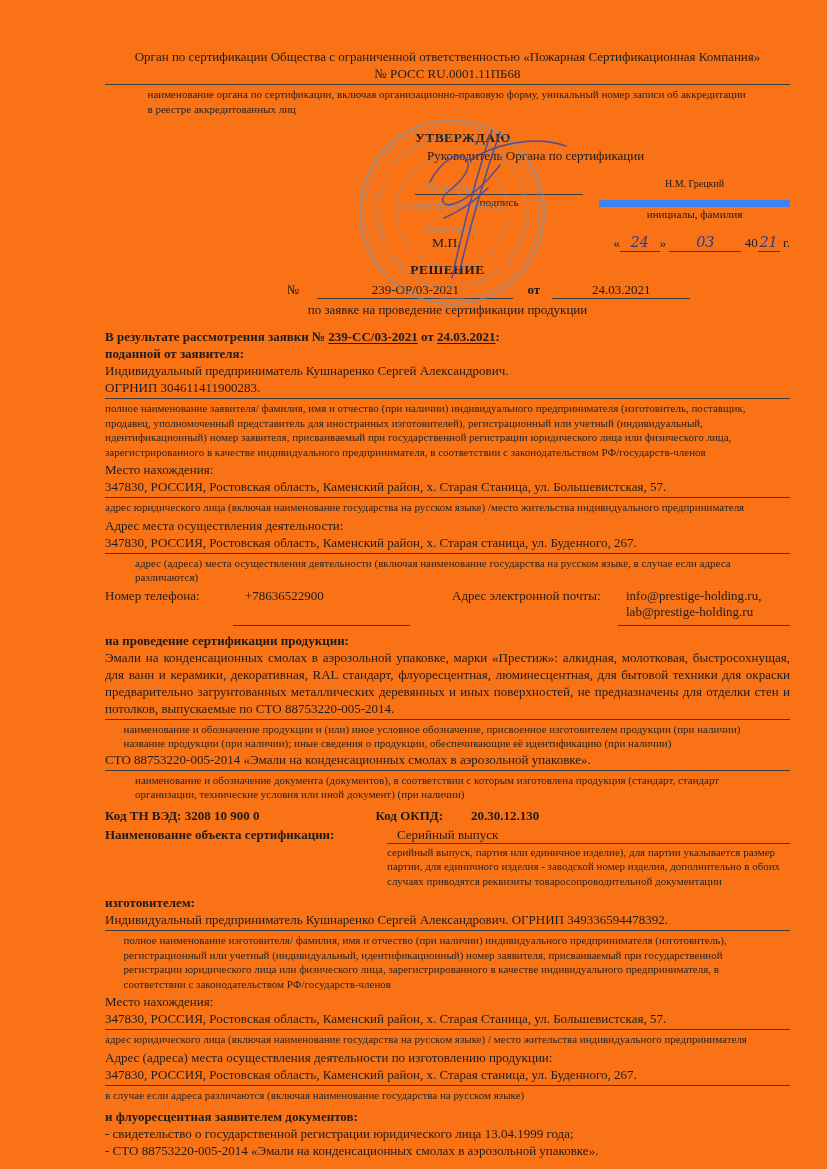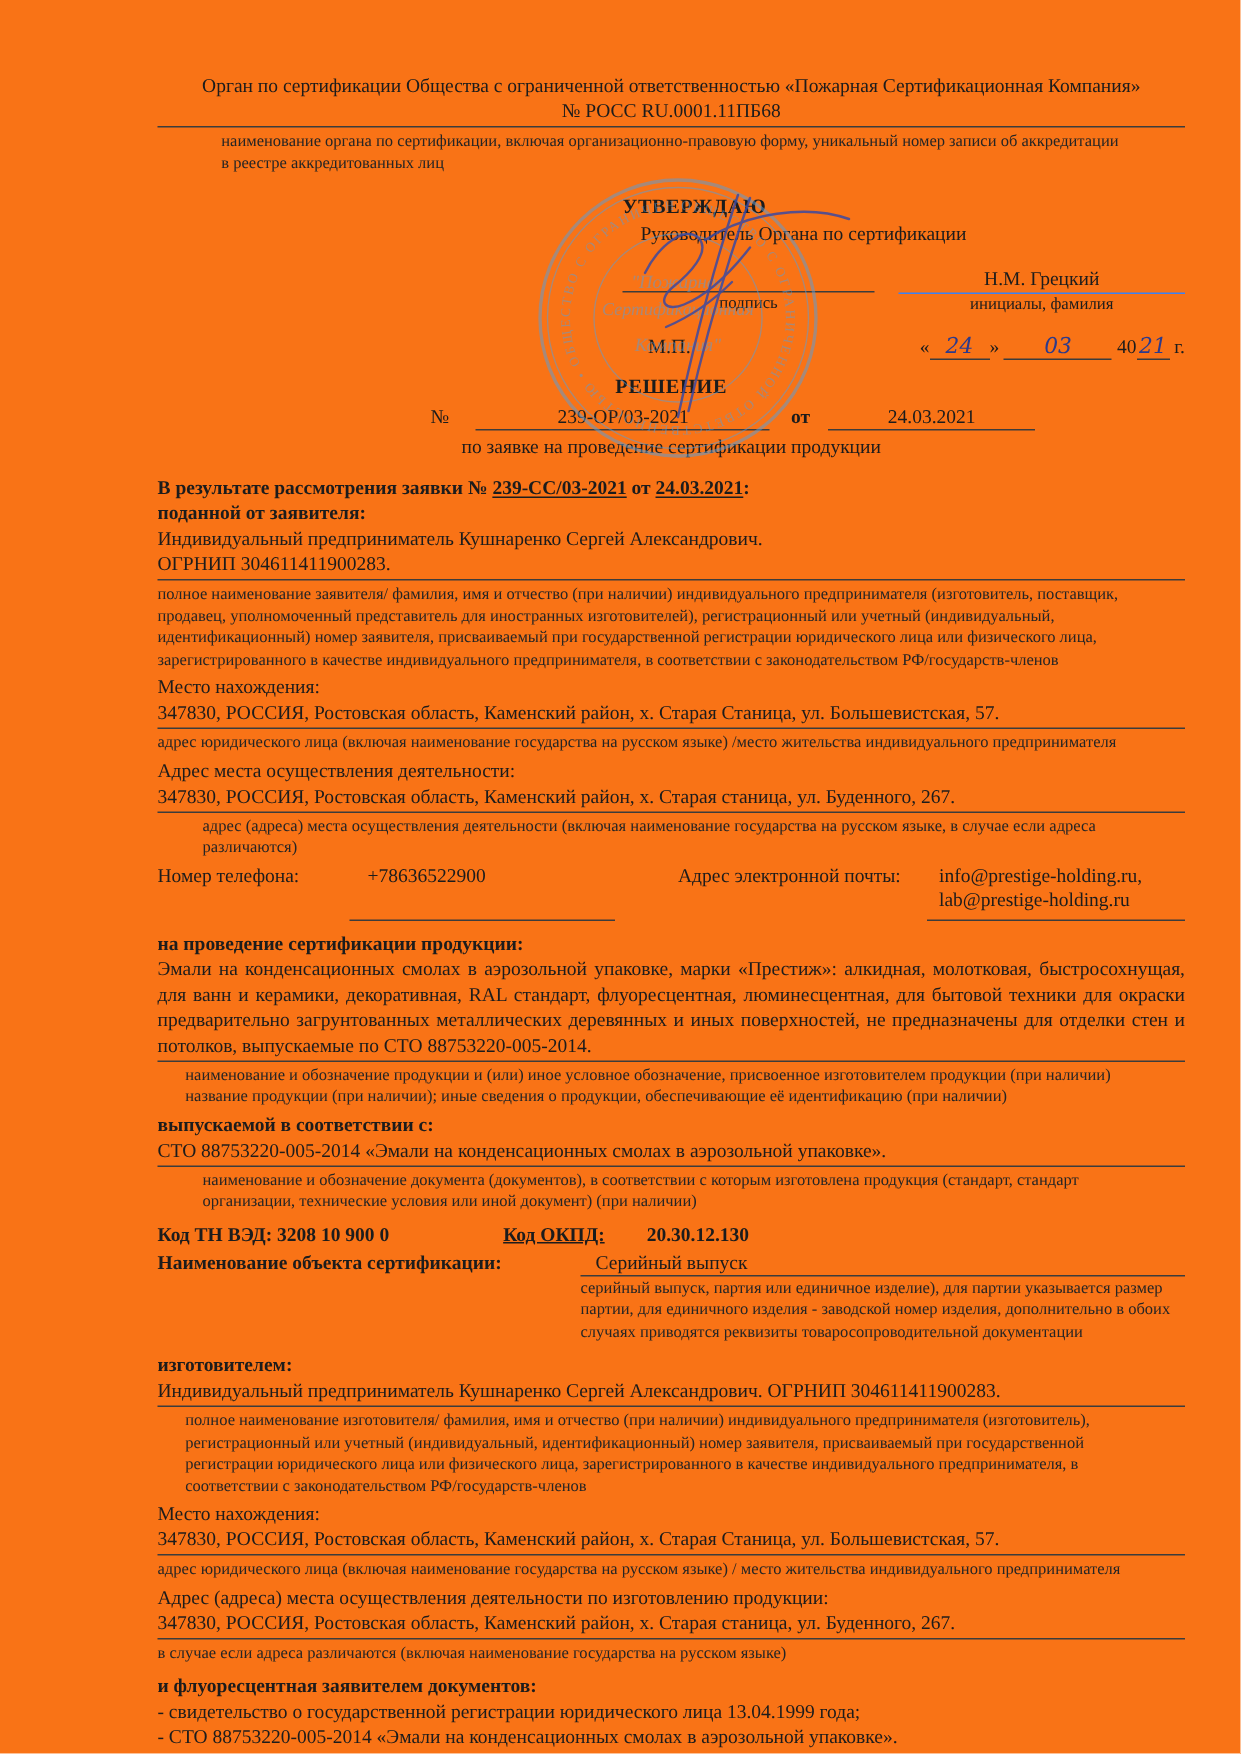--- a/index.html
+++ b/index.html
@@ -23,21 +23,21 @@
 
   
   .approval { position:relative; margin-top:14px; margin-left:310px; width:375px; }
   .appr-title { font-size:13.5px; font-weight:bold; letter-spacing:.4px; }
   .appr-role { font-size:13px; margin-top:2px; margin-left:12px; }
   .sig-row { display:flex; margin-top:6px; }
   .sig-col { width:168px; padding-top:24px; }
   .sig-line { border-bottom:1px solid #3c3c3c; height:0; }
   .cap { font-size:11.2px; text-align:center; margin-top:1px; }
   .name-col { margin-left:16px; flex:1; padding-top:8px; }
-  .name-val { font-size:13px; text-align:center; border-bottom:1px solid #3b82f6; padding-bottom:1px; }
+  .name-val { font-size:10px; text-align:center; border-bottom:7px solid #3b82f6; padding-bottom:11px; }
   .mp-row { display:flex; margin-top:14px; align-items:baseline; }
   .mp { font-size:13.5px; margin-left:17px; }
   .date-blk { margin-left:auto; font-size:13px; white-space:nowrap; }
   .slot { display:inline-block; border-bottom:1px solid #3c3c3c; text-align:center; }
   .slot-day { width:40px; } .slot-month { width:72px; } .slot-year { width:22px; }
   .hw { font-style:italic; color:#2c3a8c; font-size:14.5px;
         font-family:"DejaVu Serif",serif; transform:skewX(-8deg); }
 
   
   .dec-title { font-size:13.5px; font-weight:bold; letter-spacing:.5px; text-align:center; margin-top:10px; }
@@ -49,21 +49,21 @@
   .dec-sub { font-size:13px; text-align:center; margin-top:3px; }
 
   
   .pe-row { display:flex; margin-top:3px; }
   .pe-row .lbl { width:128px; font-size:13px; line-height:16px; }
   .phone-cell { width:177px; border-bottom:1px solid #3c3c3c; min-height:38px; font-size:13px; padding-left:12px; }
   .email-lbl { margin-left:42px; width:166px; font-size:13px; line-height:16px; }
   .email-cell { flex:1; border-bottom:1px solid #3c3c3c; font-size:13px; line-height:16.5px; padding-left:8px; }
 
   .code-row { display:flex; margin-top:6px; font-size:13px; font-weight:bold; }
-  .code-okpd-l { margin-left:76px;text-decoration:underline; }
+  .code-okpd-l { margin-left:116px; }
   .code-okpd-v { margin-left:28px; }
   .obj-row { display:flex; margin-top:3px; font-size:13px; }
   .obj-lbl { width:282px; font-weight:bold; }
   .obj-val { flex:1; border-bottom:1px solid #3c3c3c; padding-left:10px; }
   .obj-note { margin-left:282px; margin-top:1px; }
 
   .mt2{margin-top:2px}.mt6{margin-top:6px}.mt10{margin-top:10px}
 
   
   .seal-layer { position:absolute; left:0; top:118px; width:827px; height:205px;
@@ -134,38 +134,37 @@
     <div class="email-cell">
       <div>info@prestige-holding.ru,</div>
       <div>lab@prestige-holding.ru</div>
     </div>
   </div>
 
   <div class="t b mt6">на проведение сертификации продукции:</div>
   <div class="t just">Эмали на конденсационных смолах в аэрозольной упаковке, марки «Престиж»: алкидная, молотковая, быстросохнущая, для ванн и керамики, декоративная, RAL стандарт, флуоресцентная, люминесцентная, для бытовой техники для окраски предварительно загрунтованных металлических деревянных и иных поверхностей, не предназначены для отделки стен и потолков, выпускаемые по СТО 88753220-005-2014.</div>
   <div class="hr mt2"></div>
   <div class="note w645 mt2">наименование и обозначение продукции и (или) иное условное обозначение, присвоенное изготовителем продукции (при наличии) название продукции (при наличии); иные сведения о продукции, обеспечивающие её идентификацию (при наличии)</div>
-  <div class="t b mt2">выпускаемой в соответствии с:</div>
   <div class="t">СТО 88753220-005-2014 «Эмали на конденсационных смолах в аэрозольной упаковке».</div>
   <div class="hr mt2"></div>
   <div class="note w620 mt2">наименование и обозначение документа (документов), в соответствии с которым изготовлена продукция (стандарт, стандарт организации, технические условия или иной документ) (при наличии)</div>
 
   <div class="code-row">
     <span>Код ТН ВЭД:</span>&nbsp;<span>3208 10 900 0</span>
     <span class="code-okpd-l">Код ОКПД:</span>
     <span class="code-okpd-v">20.30.12.130</span>
   </div>
   <div class="obj-row">
     <div class="obj-lbl">Наименование объекта сертификации:</div>
     <div class="obj-val">Серийный выпуск</div>
   </div>
   <div class="note obj-note">серийный выпуск, партия или единичное изделие), для партии указывается размер партии, для единичного изделия - заводской номер изделия, дополнительно в обоих случаях приводятся реквизиты товаросопроводительной документации</div>
 
   <div class="t b mt6">изготовителем:</div>
-  <div class="t">Индивидуальный предприниматель Кушнаренко Сергей Александрович. ОГРНИП 304611411900283.</div>
+  <div class="t">Индивидуальный предприниматель Кушнаренко Сергей Александрович. ОГРНИП 349336594478392.</div>
   <div class="hr mt2"></div>
   <div class="note w645 mt2">полное наименование изготовителя/ фамилия, имя и отчество (при наличии) индивидуального предпринимателя (изготовитель), регистрационный или учетный (индивидуальный, идентификационный) номер заявителя, присваиваемый при государственной регистрации юридического лица или физического лица, зарегистрированного в качестве индивидуального предпринимателя, в соответствии с законодательством РФ/государств-членов</div>
   <div class="t mt2">Место нахождения:</div>
   <div class="t">347830, РОССИЯ, Ростовская область, Каменский район, х. Старая Станица, ул. Большевистская, 57.</div>
   <div class="hr mt2"></div>
   <div class="note mt2">адрес юридического лица (включая наименование государства на русском языке) / место жительства индивидуального предпринимателя</div>
   <div class="t mt2">Адрес (адреса) места осуществления деятельности по изготовлению продукции:</div>
   <div class="t">347830, РОССИЯ, Ростовская область, Каменский район, х. Старая станица, ул. Буденного, 267.</div>
   <div class="hr mt2"></div>
   <div class="note mt2">в случае если адреса различаются (включая наименование государства на русском языке)</div>

